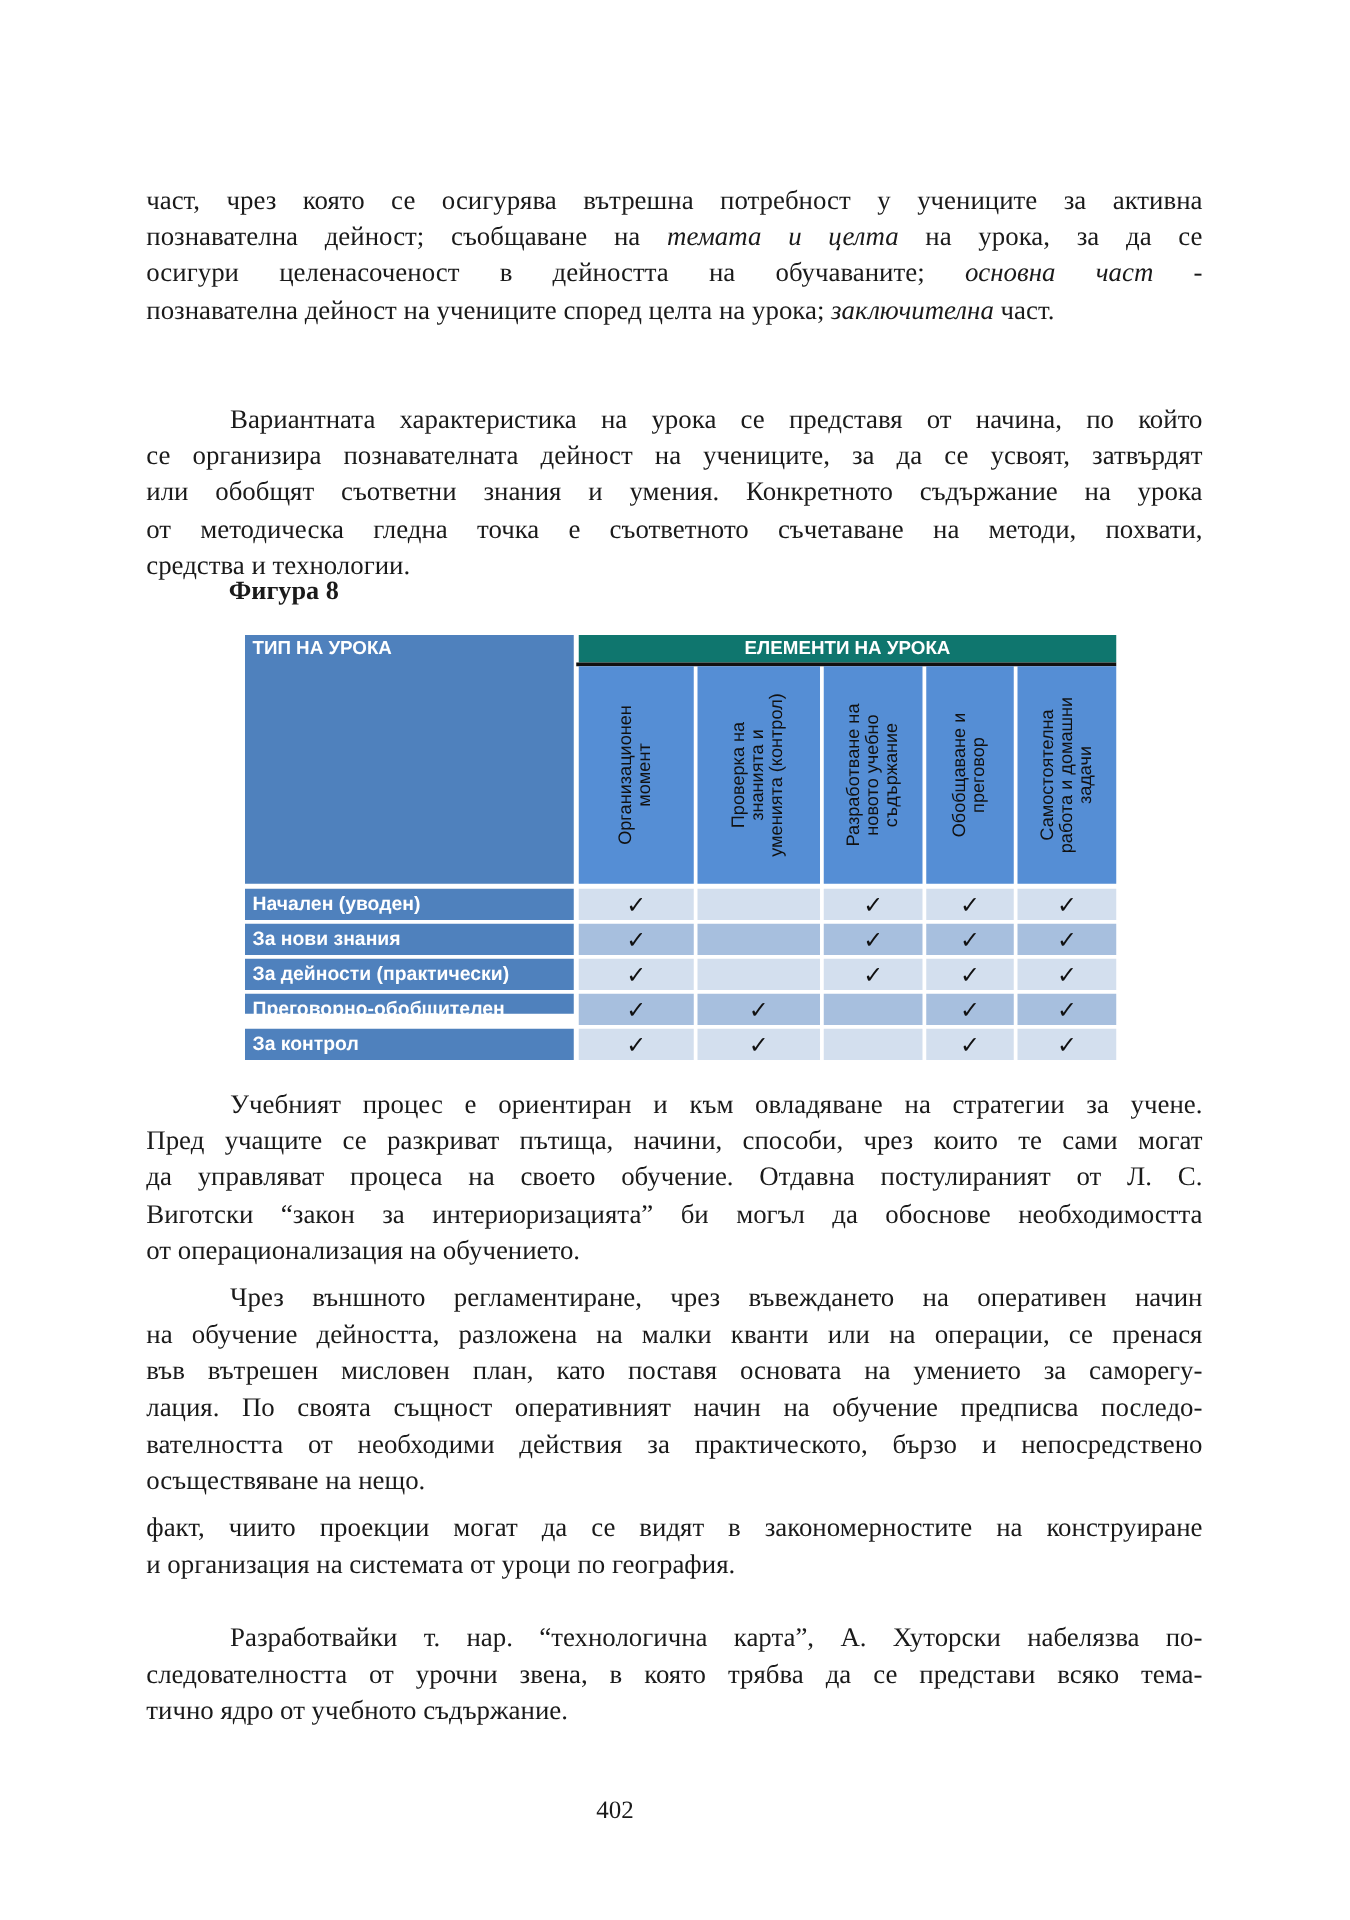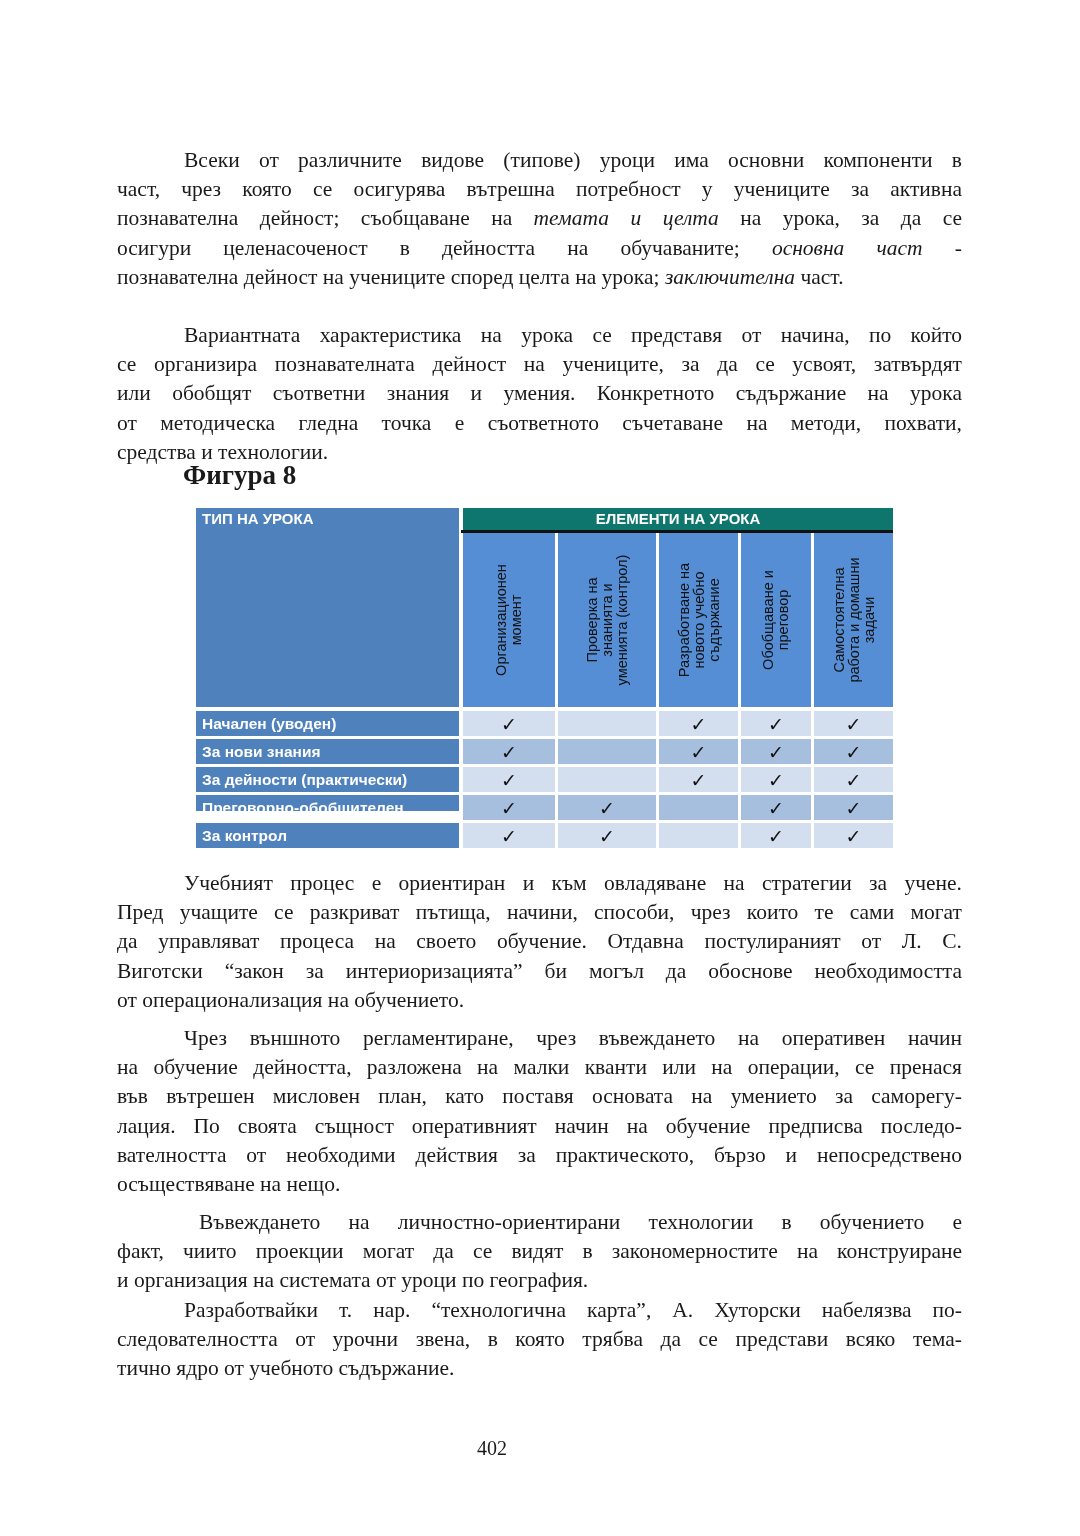--- a/index.html
+++ b/index.html
@@ -5,21 +5,21 @@
   html, body { margin: 0; padding: 0; background: #ffffff; }
   body { width: 1080px; height: 1536px; position: relative; overflow: hidden;
          font-family: "Liberation Serif", serif; color: #1a1a1a; }
   .para { position: absolute; left: 117px; width: 845px; font-size: 21.5px; line-height: 29.2px;
           text-align: justify; margin: 0; }
   .para .ln { display: block; text-align: justify; text-align-last: justify; white-space: nowrap; }
   .para .ln.last { text-align-last: left; }
   .para .ln.indent { padding-left: 67px; }
   .para .ln.indent2 { padding-left: 82px; }
   em { font-style: italic; }
-  #fig-title { position: absolute; left: 183px; top: 460px; font-size: 27px; font-weight: bold; margin:0; }
+  #fig-title { position: absolute; left: 183px; top: 460px; font-size: 21px; font-weight: bold; margin:0; }
 
   #fig-table { position: absolute; left: 196px; top: 508px; width: 697px; height: 341px;
                font-family: "Liberation Sans", sans-serif; }
   .cell { position: absolute; box-sizing: border-box; }
   .hdr-left { background: #4f81bd; color: #fff; font-weight: bold; font-size: 15px; padding: 2px 0 0 6px; }
   .hdr-top { background: #0f766e; color: #fff; font-weight: bold; font-size: 15px; text-align: center; line-height: 22px; }
   .hdr-rule { background: #111; height: 3px; }
   .hdr-col { background: #558ed5; }
   .hdr-col .rot { position: absolute; left: 50%; top: 50%; transform: translate(-50%,-50%) rotate(-90deg);
                   color: #111; font-size: 14.5px; line-height: 15px; text-align: center; white-space: nowrap; }
@@ -27,21 +27,20 @@
   .c-light { background: #d3dfee; }
   .c-dark { background: #a7bfde; }
   .check { position: absolute; left: 50%; top: 50%; transform: translate(-50%,-50%); font-size: 19px; color: #111;
            font-family: "DejaVu Sans", sans-serif; }
   #page-num { position: absolute; left: 0; width: 984px; top: 1437px; text-align: center; font-size: 20px; }
 </style>
 </head>
 <body>
 
 <div class="para" style="top:146px;">
-  <span class="ln indent">Всеки от различните видове (типове) уроци има основни компоненти в</span>
   <span class="ln">част, чрез която се осигурява вътрешна потребност у учениците за активна</span>
   <span class="ln"><span>познавателна дейност; съобщаване на </span><em>темата и целта</em><span> на урока, за да се</span></span>
   <span class="ln"><span>осигури целенасоченост в дейността на обучаваните; </span><em>основна част</em><span> -</span></span>
   <span class="ln last"><span>познавателна дейност на учениците според целта на урока; </span><em>заключителна</em><span> част.</span></span>
 </div>
 
 <div class="para" style="top:321px;">
   <span class="ln indent">Вариантната характеристика на урока се представя от начина, по който</span>
   <span class="ln">се организира познавателната дейност на учениците, за да се усвоят, затвърдят</span>
   <span class="ln">или обобщят съответни знания и умения. Конкретното съдържание на урока</span>
@@ -171,21 +170,20 @@
 <div class="para" style="top:1024px;">
   <span class="ln indent">Чрез външното регламентиране, чрез въвеждането на оперативен начин</span>
   <span class="ln">на обучение дейността, разложена на малки кванти или на операции, се пренася</span>
   <span class="ln">във вътрешен мисловен план, като поставя основата на умението за саморегу-</span>
   <span class="ln">лация. По своята същност оперативният начин на обучение предписва последо-</span>
   <span class="ln">вателността от  необходими действия за практическото, бързо и непосредствено</span>
   <span class="ln last">осъществяване на нещо.</span>
 </div>
 
 <div class="para" style="top:1208px;">
-  <span class="ln indent2">Въвеждането на личностно-ориентирани технологии в обучението е</span>
   <span class="ln">факт, чиито проекции могат да се видят в закономерностите на конструиране</span>
   <span class="ln last">и организация на системата от уроци по география.</span>
 </div>
 
 <div class="para" style="top:1296px;">
   <span class="ln indent">Разработвайки т. нар. “технологична карта”, А. Хуторски набелязва по-</span>
   <span class="ln">следователността от урочни звена, в която трябва да се представи всяко тема-</span>
   <span class="ln last">тично ядро от учебното съдържание.</span>
 </div>
 

